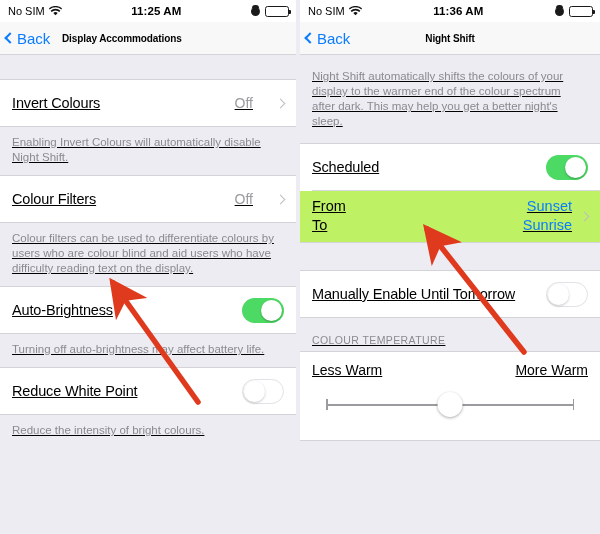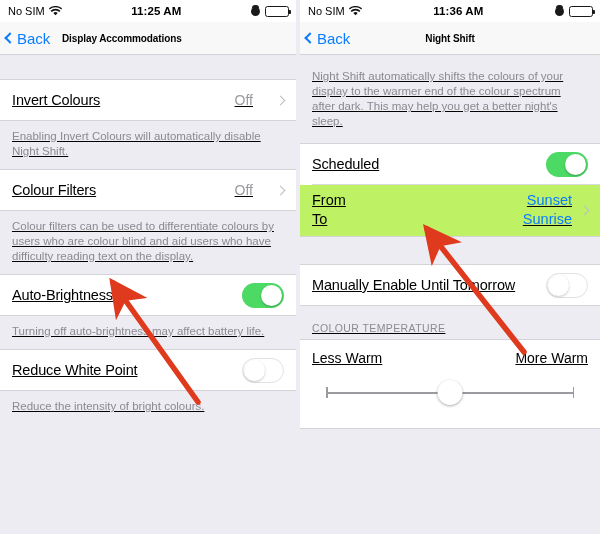--- a/index.html
+++ b/index.html
@@ -62,21 +62,21 @@
     font-size: 10px; font-weight: bold; color: #000; letter-spacing: -.1px;
   }
   .nav-title-left { text-align: left; left: 62px; right: auto; }
 
   
   .content { background: #edecf2; text-decoration: underline; }
   .gap { background: #edecf2; }
   .group { background: #fff; border-top: 1px solid #d4d3d8; border-bottom: 1px solid #d4d3d8; }
   .row {
     display: flex; align-items: center; justify-content: space-between;
-    background: #fff; padding: 0 12px; height: 40px;
+    background: #fff; padding: 0 12px; height: 46px;
   }
   .row-label { font-size: 14.5px; color: #000; letter-spacing: -.15px; }
   .row-right { display: flex; align-items: center; gap: 24px; }
   .row-value { font-size: 14px; color: #9a9a9f; }
   .chev-right {
     display: inline-block; width: 7px; height: 7px;
     border-top: 1.6px solid #bdbdc2; border-right: 1.6px solid #bdbdc2;
     transform: rotate(45deg);
   }
   .row-divider { height: 1px; background: #d9d8dd; margin-left: 12px; }

